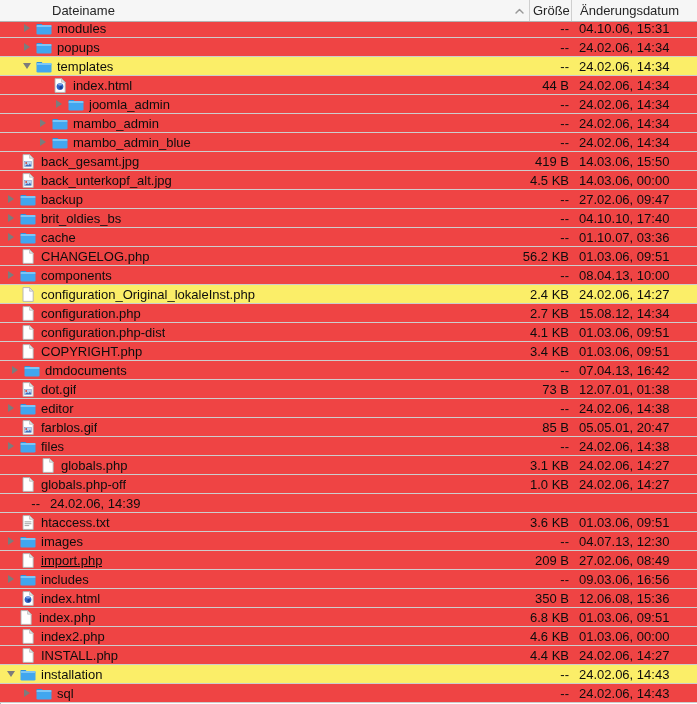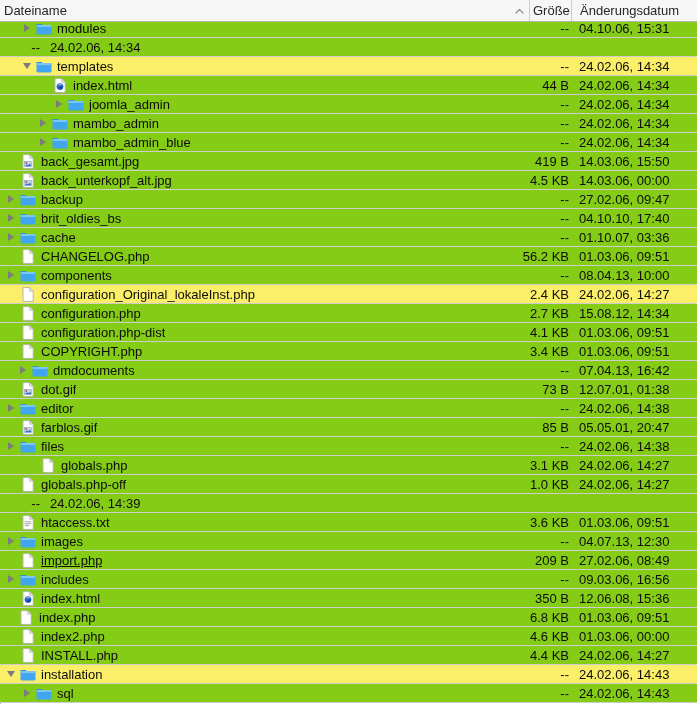--- a/index.html
+++ b/index.html
@@ -15,35 +15,35 @@
   }
   
   .header{
     position:absolute;top:0;left:0;right:0;height:22px;
     background:#f6f6f6;border-bottom:1px solid #b3b3b3;
     display:flex;align-items:stretch;
     font-size:13px;color:#262626;
     box-sizing:border-box;
   }
   .hcell{display:flex;align-items:center;box-sizing:border-box;white-space:nowrap;}
-  .hname{flex:1;padding-left:4px;min-width:0;}
+  .hname{flex:1;padding-left:4px;min-width:0;margin-left:48px;}
   .hname .spacer{flex:1;}
   .sort{display:flex;align-items:center;margin-right:5px;}
   .hsize{width:42px;border-left:1px solid #cfcfcf;padding-left:3px;}
   .hdate{width:126px;border-left:1px solid #cfcfcf;padding-left:8px;}
   
   .rows{
     position:absolute;top:22px;left:0;right:0;bottom:0;overflow:hidden;
   }
   .row{
     height:19px;box-sizing:border-box;
     display:flex;align-items:center;
     border-bottom:1px solid #cdcdcd;
     font-size:13px;color:#0d0d0d;
-    background:#84cc16;
+    background:#ef4444;
   }
   .row:first-child{margin-top:-3px;}
   .row.hl{background:#fbee68;}
   .col-name{flex:1;min-width:0;display:flex;align-items:center;white-space:nowrap;overflow:hidden;}
   .disc{width:13px;height:13px;flex:0 0 13px;display:flex;align-items:center;justify-content:center;}
   .tri-right{width:0;height:0;border-left:6px solid #7c7c7c;border-top:4.5px solid transparent;border-bottom:4.5px solid transparent;}
   .tri-down{width:0;height:0;border-top:6px solid #7c7c7c;border-left:4.5px solid transparent;border-right:4.5px solid transparent;}
   .ficon{width:17px;height:15px;flex:0 0 17px;display:flex;align-items:center;justify-content:center;margin-left:2px;}
   .fname{margin-left:5px;overflow:hidden;text-overflow:ellipsis;}
   .col-size{
@@ -87,20 +87,33 @@
               <rect x="0.5" y="2.9" width="15" height="9.7" rx="1.3" fill="#41a6ef"></rect>
               <rect x="0.5" y="2.9" width="15" height="2" rx="1" fill="#7cc6f6"></rect>
             </svg>
           </span>
           <span class="fname">modules</span>
         </div>
         <div class="col-size">--</div>
         <div class="col-date">04.10.06, 15:31</div>
       </div>
       <div class="row">
+        <div class="col-name" style="padding-left: 20px;">
+          <span class="disc">
+            <span class="tri-right"></span>
+          </span>
+          <span class="ficon">
+            <svg width="16" height="13" viewBox="0 0 16 13">
+              <path d="M0.6 2.1 h5.1 l1.5 1.8 h-6.6 z" fill="#2b90dd"></path>
+              <rect x="0.5" y="2.9" width="15" height="9.7" rx="1.3" fill="#41a6ef"></rect>
+              <rect x="0.5" y="2.9" width="15" height="2" rx="1" fill="#7cc6f6"></rect>
+            </svg>
+          </span>
+          <span class="fname">popups</span>
+        </div>
         <div class="col-size">--</div>
         <div class="col-date">24.02.06, 14:34</div>
       </div>
       <div class="row hl">
         <div class="col-name" style="padding-left: 20px;">
           <span class="disc">
             <span class="tri-down"></span>
           </span>
           <span class="ficon">
             <svg width="16" height="13" viewBox="0 0 16 13">
@@ -348,21 +361,21 @@
               <path d="M1 0.6 H7.6 L11.2 4.2 V14.4 H1 Z" fill="#ffffff" stroke="#b0b0b0" stroke-width="0.9"></path>
               <path d="M7.6 0.6 L11.2 4.2 H7.6 Z" fill="#e6e6e6" stroke="#b0b0b0" stroke-width="0.7"></path>
             </svg>
           </span>
           <span class="fname">COPYRIGHT.php</span>
         </div>
         <div class="col-size">3.4 KB</div>
         <div class="col-date">01.03.06, 09:51</div>
       </div>
       <div class="row">
-        <div class="col-name" style="padding-left: 16px;">
+        <div class="col-name" style="padding-left: 8px;">
           <span class="disc">
             <span class="tri-right"></span>
           </span>
           <span class="ficon">
             <svg width="16" height="13" viewBox="0 0 16 13">
               <path d="M0.6 2.1 h5.1 l1.5 1.8 h-6.6 z" fill="#2b90dd"></path>
               <rect x="0.5" y="2.9" width="15" height="9.7" rx="1.3" fill="#41a6ef"></rect>
               <rect x="0.5" y="2.9" width="15" height="2" rx="1" fill="#7cc6f6"></rect>
             </svg>
           </span>

